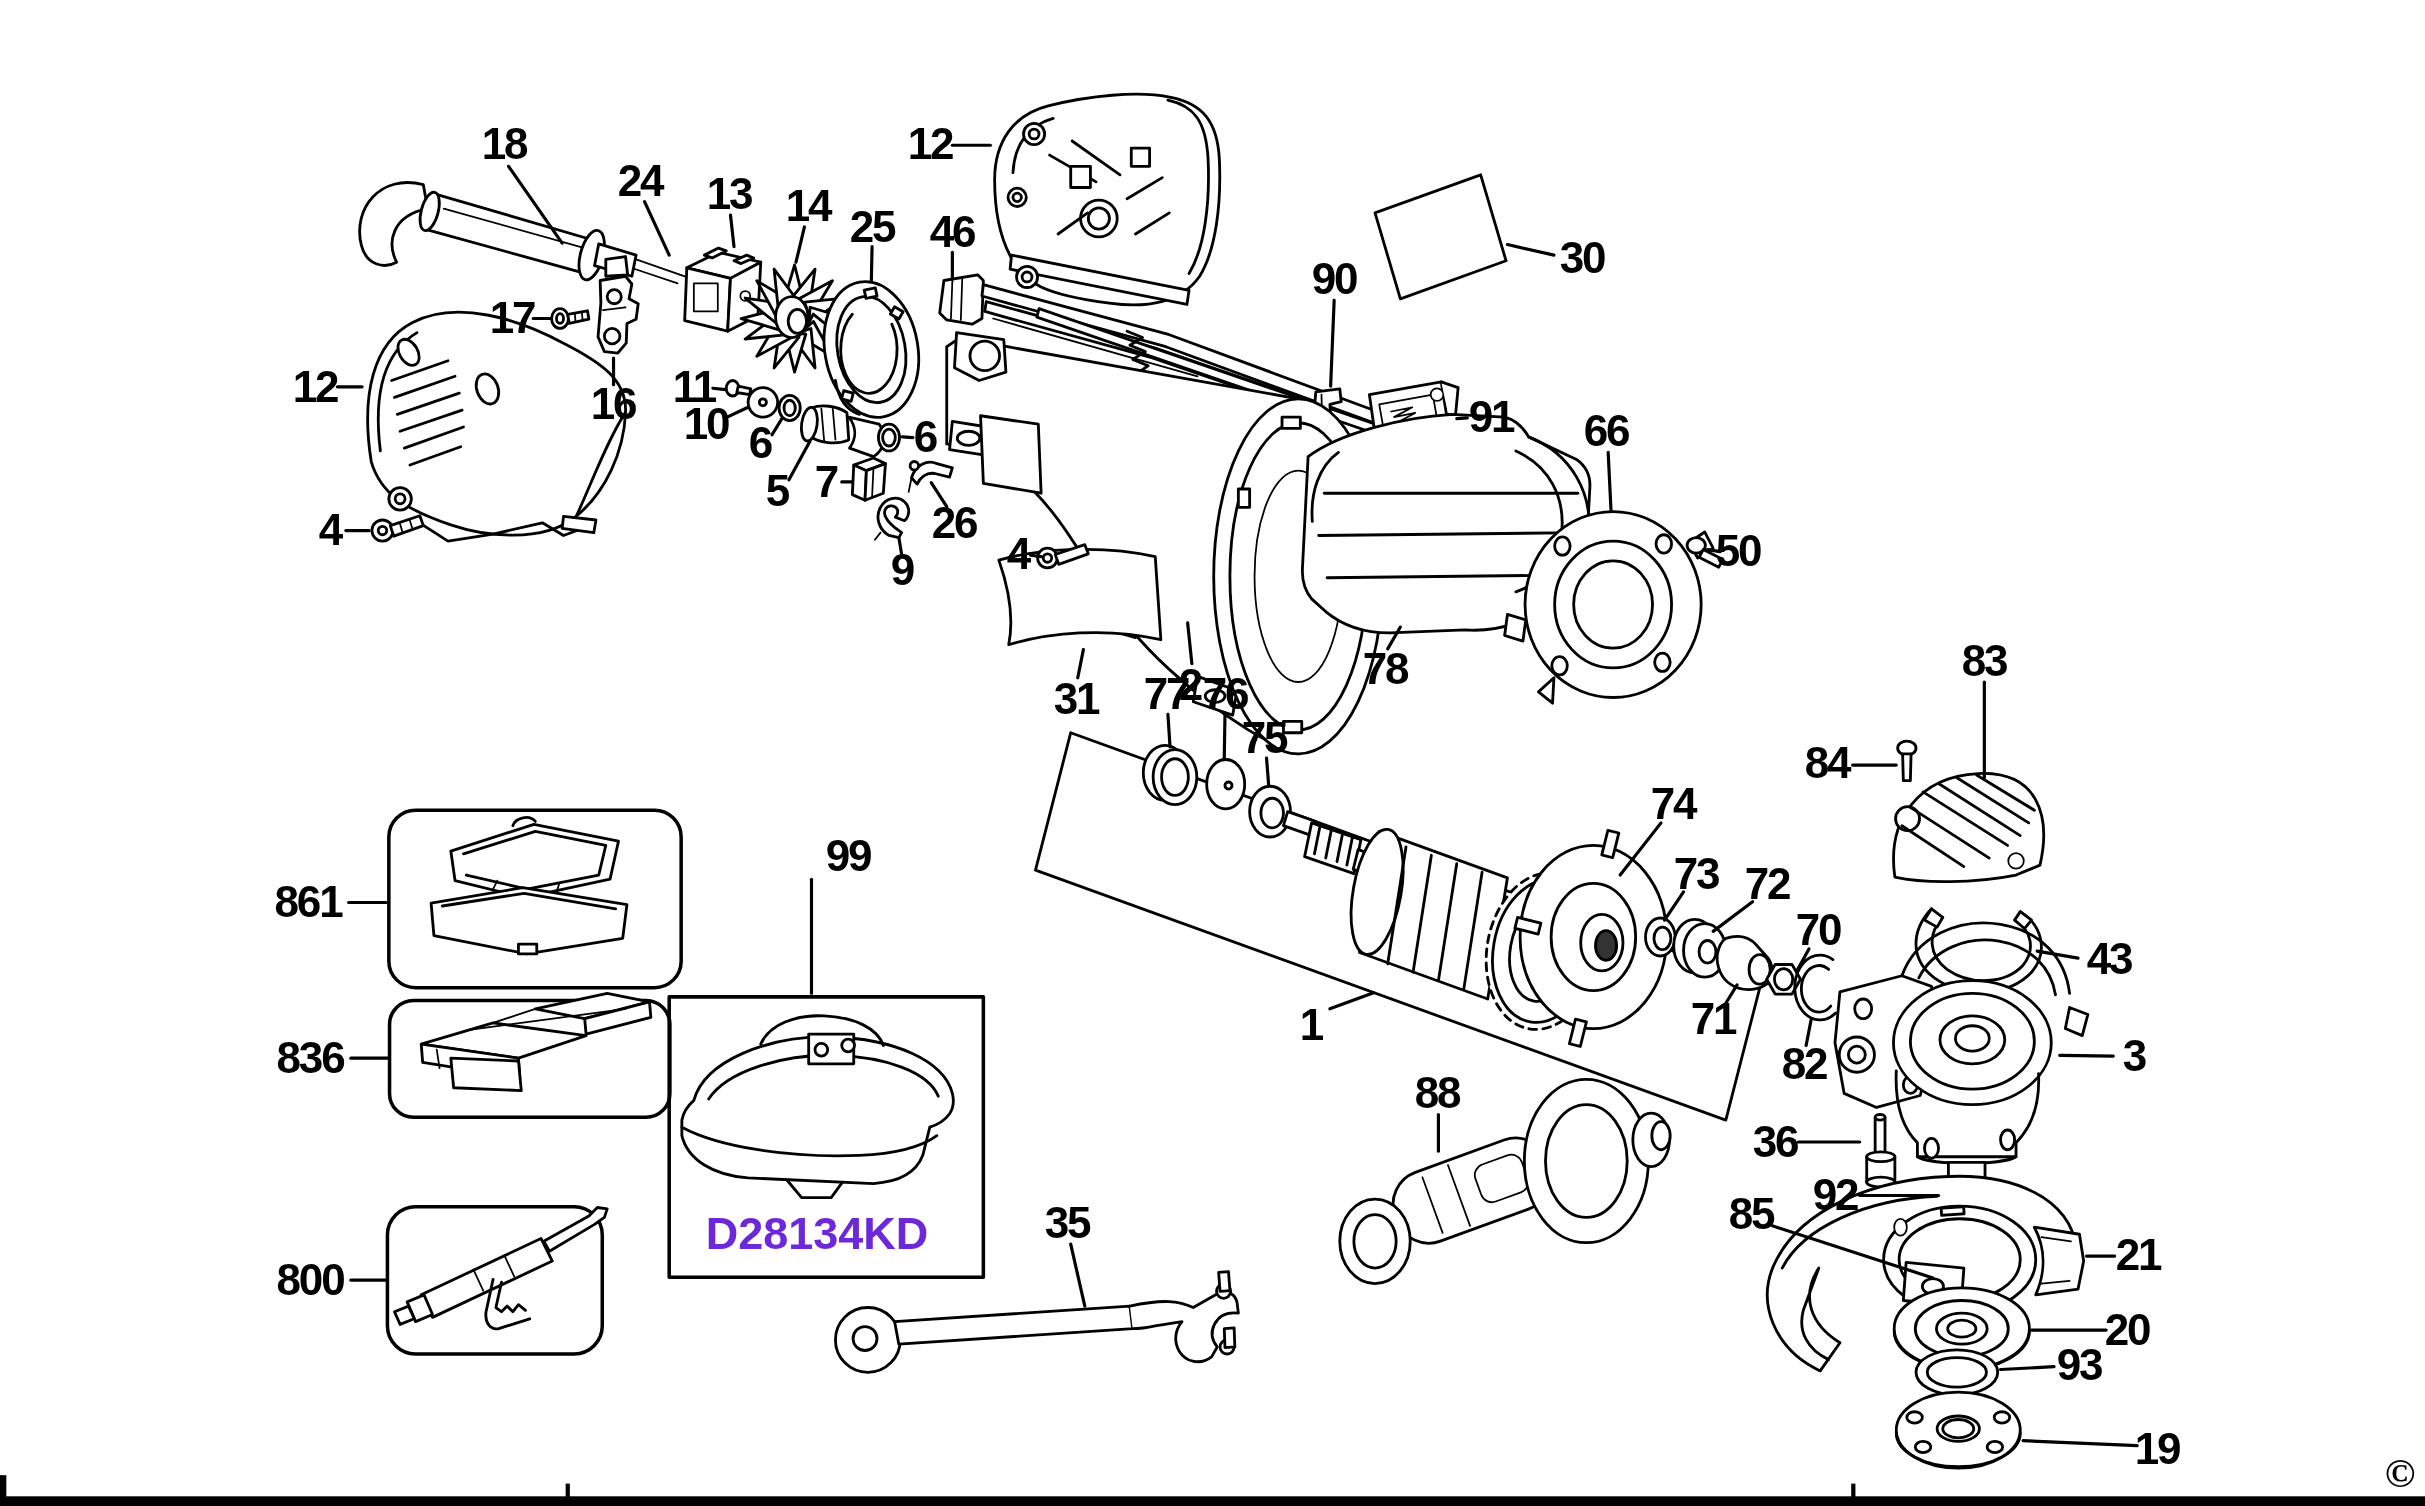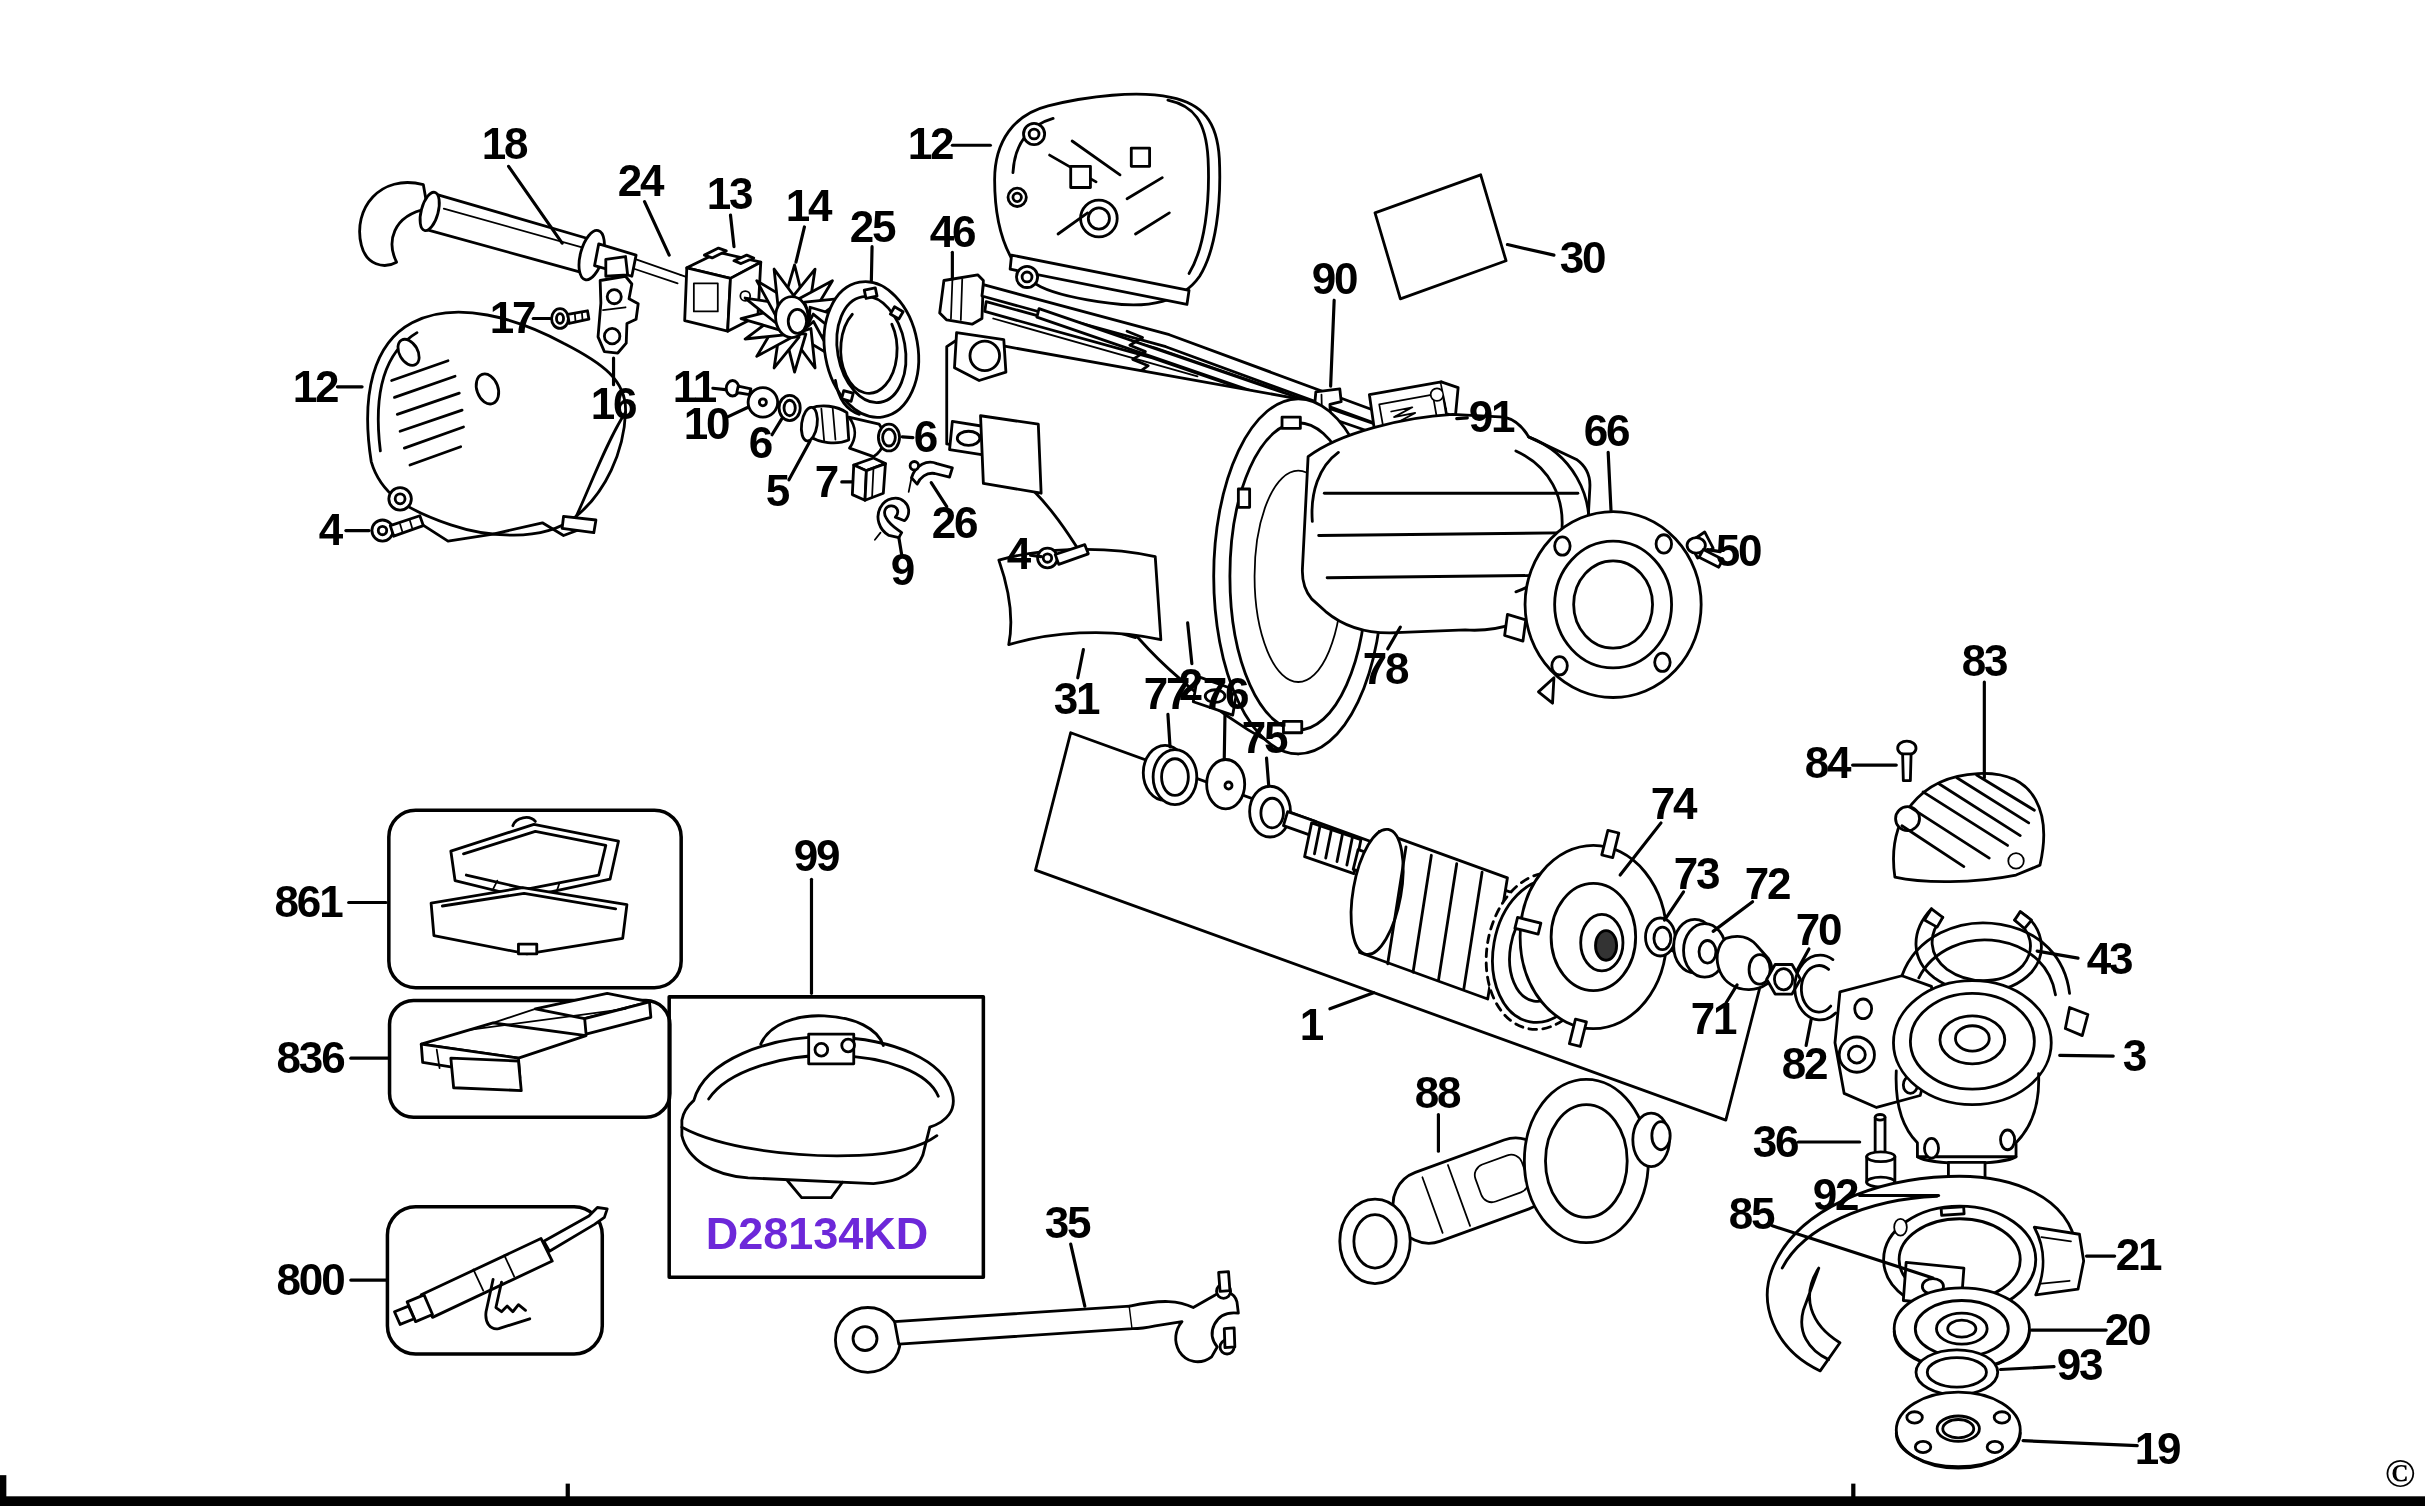--- a/index.html
+++ b/index.html
@@ -633,21 +633,21 @@
       <div class="part-label" style="left: 1775px; top: 1142px;">36</div>
       <div class="part-label" style="left: 1835px; top: 1195px;">92</div>
       <div class="part-label" style="left: 1751px; top: 1214px;">85</div>
       <div class="part-label" style="left: 2138px; top: 1255px;">21</div>
       <div class="part-label" style="left: 2127px; top: 1330px;">20</div>
       <div class="part-label" style="left: 2079px; top: 1365px;">93</div>
       <div class="part-label" style="left: 2157px; top: 1449px;">19</div>
       <div class="part-label" style="left: 308px; top: 902px;">861</div>
       <div class="part-label" style="left: 310px; top: 1058px;">836</div>
       <div class="part-label" style="left: 310px; top: 1280px;">800</div>
-      <div class="part-label" style="left: 816px; top: 856px;">99</div>
+      <div class="part-label" style="left: 848px; top: 856px;">99</div>
       <div class="part-label" style="left: 1067px; top: 1223px;">35</div>
       <div class="part-label" style="left: 1437px; top: 1093px;">88</div>
     </div>
 
 <div class="kit-model" style="left:817px;top:1234px;">D28134KD</div>
 
 <div class="copyright" style="left:2400px;top:1473px;">©</div>
 
 </div>
 

